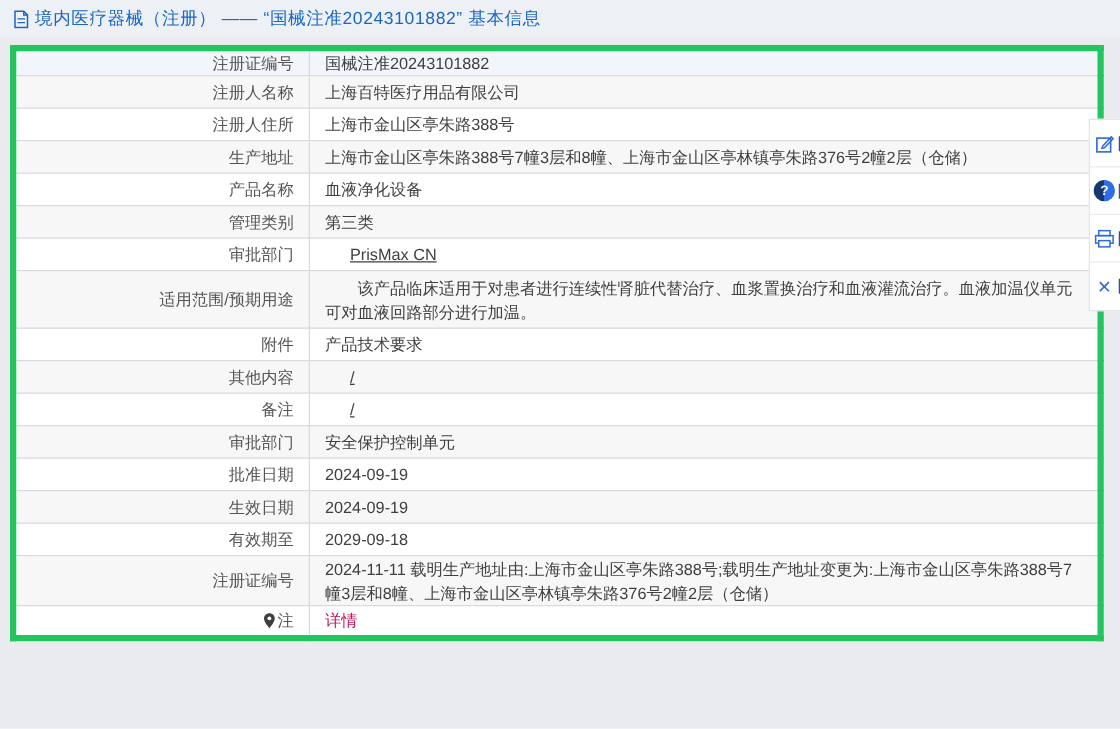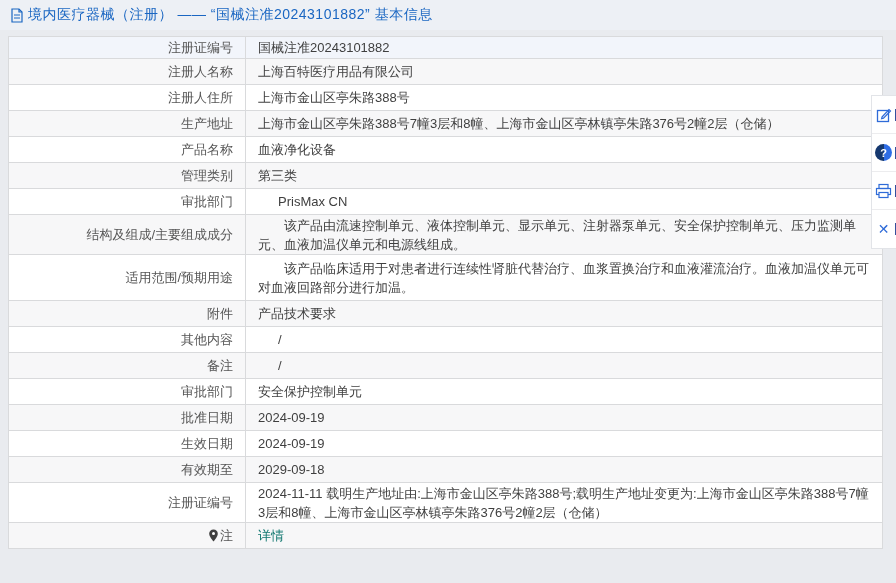--- a/index.html
+++ b/index.html
@@ -9,34 +9,34 @@
 
   
   .topbar { position:absolute; left:0; top:0; width:896px; height:30px;
             background:#edf0f5; display:flex; align-items:center; padding-left:10px; }
   .title { color:#1a66c2; font-size:14px; letter-spacing:0.5px; display:flex; align-items:center; gap:4px; }
   .doc-icon { display:inline-block; width:14px; height:15px; }
 
   
   .doc-table { position:absolute; left:8px; top:36px; width:875px;
                border-collapse:collapse; table-layout:fixed; background:#fff;
-               border:1px solid #22c55e; }
+               border:5px solid #22c55e; }
   .doc-table col.c-label { width:237px; }
   .doc-table td { border:1px solid #d9dadc; font-size:13px; vertical-align:middle; }
   .doc-table td.lbl { text-align:right; padding:0 12px 0 6px; color:#555; }
   .doc-table td.val { text-align:left; padding:0 12px; color:#3f3f3f; }
   .doc-table tr { height:26px; background:#fff; }
   .doc-table tr:nth-child(even) { background:#f7f7f8; }
   .doc-table tr.r1 { height:22px; background:#f2f5fb; }
   .doc-table tr.h40 { height:40px; }
   .doc-table tr.h46 { height:46px; }
   td.para { padding:4px 12px; line-height:19px; vertical-align:middle; }
   .ti { text-indent:2em; display:block; }
-  .indent-val { padding-left:20px; display:inline-block; }
-  a.detail-link { color:#0f766e; text-decoration:none; cursor:pointer; }
+  .indent-val { padding-left:20px; display:inline-block;text-decoration:underline; }
+  a.detail-link { color:#be185d; text-decoration:none; cursor:pointer; }
   .pin-icon { display:inline-block; width:11px; height:13px; vertical-align:-2px; margin-right:1px; }
 
   
   .side-toolbar { position:absolute; left:871px; top:95px; width:70px;
                   background:#fff; border:1px solid #e2e4e8; }
   .tb-item { position:relative; height:38px; border-bottom:1px solid #ececee;
              display:flex; align-items:center; padding-left:3px; cursor:pointer; }
   .tb-item:last-child { border-bottom:none; }
   .tb-item::after { content:""; position:absolute; left:23px; top:13px; width:4px; height:12px;
                     background:#34509c; }
@@ -93,26 +93,20 @@
         <td class="lbl">产品名称</td>
         <td class="val">血液净化设备</td>
       </tr>
       <tr>
         <td class="lbl">管理类别</td>
         <td class="val">第三类</td>
       </tr>
       <tr>
         <td class="lbl">审批部门</td>
         <td class="val"><span class="indent-val">PrisMax CN</span></td>
-      </tr>
-      <tr class="h40">
-        <td class="lbl">结构及组成/主要组成成分</td>
-        <td class="val para">
-            <span class="ti">该产品由流速控制单元、液体控制单元、显示单元、注射器泵单元、安全保护控制单元、压力监测单元、血液加温仪单元和电源线组成。</span>
-          </td>
       </tr>
       <tr class="h46">
         <td class="lbl">适用范围/预期用途</td>
         <td class="val para">
             <span class="ti">该产品临床适用于对患者进行连续性肾脏代替治疗、血浆置换治疗和血液灌流治疗。血液加温仪单元可对血液回路部分进行加温。</span>
           </td>
       </tr>
       <tr>
         <td class="lbl">附件</td>
         <td class="val">产品技术要求</td>

